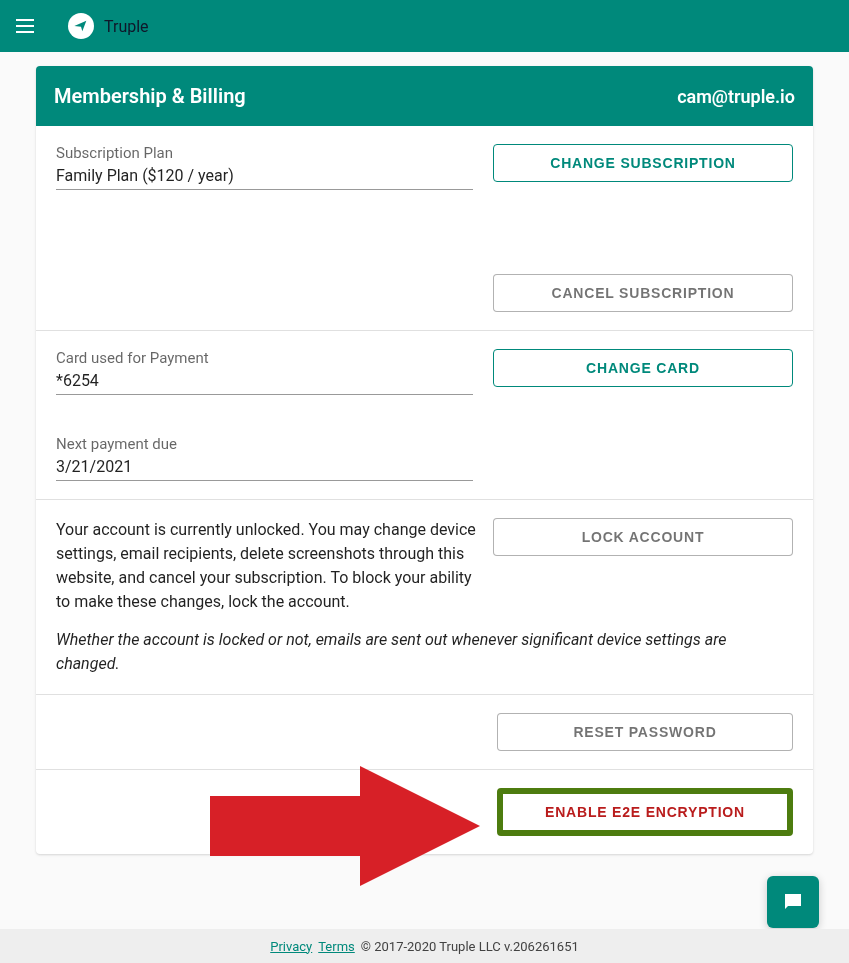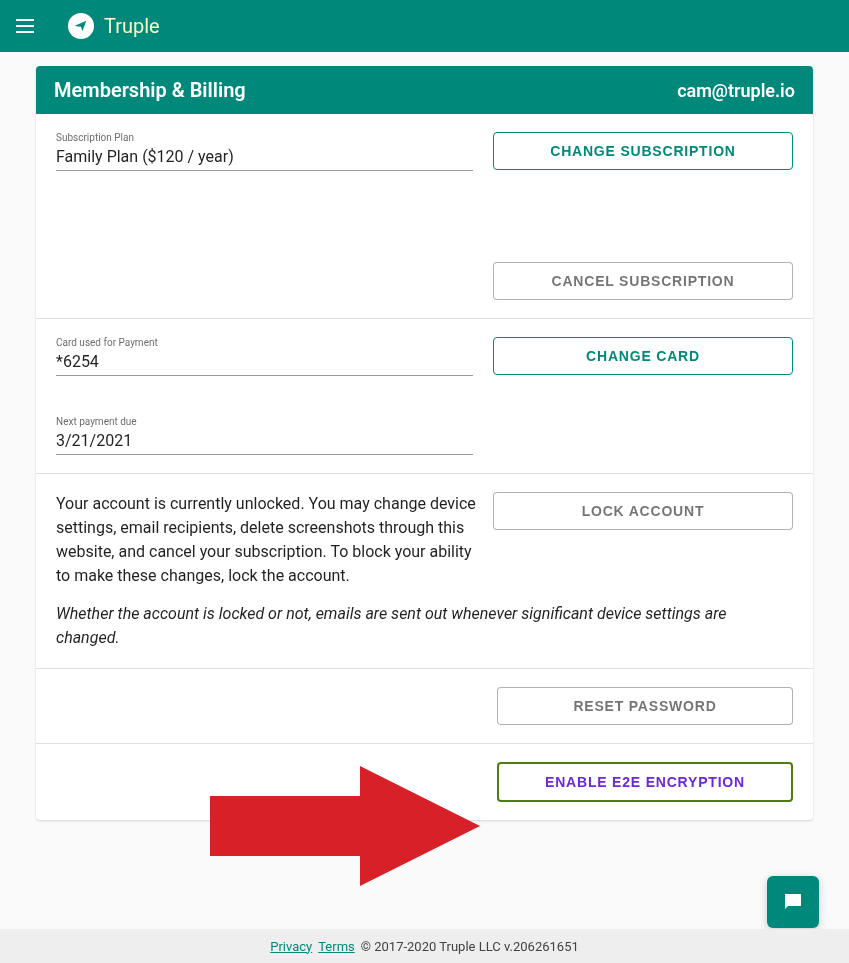--- a/index.html
+++ b/index.html
@@ -40,35 +40,35 @@
     height: 26px;
     background: #fff;
     border-radius: 50%;
     display: flex;
     align-items: center;
     justify-content: center;
     margin-right: 10px;
   }
   .logo svg { width: 16px; height: 16px; }
   .app-title {
-    font-size: 20px;
+    font-size: 16px;
     font-weight: 400;
-    color: #fef9c3;
+    color: #0f172a;
   }
   .card {
     background: #fff;
     margin: 14px 36px 0 36px;
     border-radius: 4px;
     box-shadow: 0 1px 3px rgba(0,0,0,0.1), 0 1px 2px rgba(0,0,0,0.06);
     overflow: visible;
   }
   .card-header {
     background: #00897b;
     color: #fff;
-    padding: 12px 18px;
+    padding: 18px 18px;
     display: flex;
     justify-content: space-between;
     align-items: center;
     border-radius: 4px 4px 0 0;
   }
   .card-header h2 {
     font-size: 20px;
     font-weight: 600;
   }
   .card-header .email {
@@ -89,21 +89,21 @@
     flex: 1;
     min-width: 0;
   }
   .right-col {
     width: 300px;
     display: flex;
     flex-direction: column;
     gap: 92px;
   }
   .field-label {
-    font-size: 10px;
+    font-size: 15px;
     color: rgba(0,0,0,0.6);
     margin-bottom: 4px;
   }
   .field-value {
     font-size: 16px;
     color: rgba(0,0,0,0.87);
     padding-bottom: 4px;
     border-bottom: 1px solid rgba(0,0,0,0.4);
     max-width: 420px;
   }
@@ -119,22 +119,22 @@
     cursor: pointer;
     text-align: center;
     border: 1px solid rgba(0,0,0,0.3);
     color: rgba(0,0,0,0.55);
   }
   .btn-teal {
     border: 1px solid #00897b;
     color: #00897b;
   }
   .btn-orange {
-    border: 2px solid #4d7c0f;
-    color: #6d28d9;
+    border: 6px solid #4d7c0f;
+    color: #b91c1c;
   }
   .lock-section {
     display: flex;
     gap: 12px;
   }
   .lock-text {
     flex: 1;
     font-size: 16px;
     color: rgba(0,0,0,0.87);
     line-height: 1.5;

